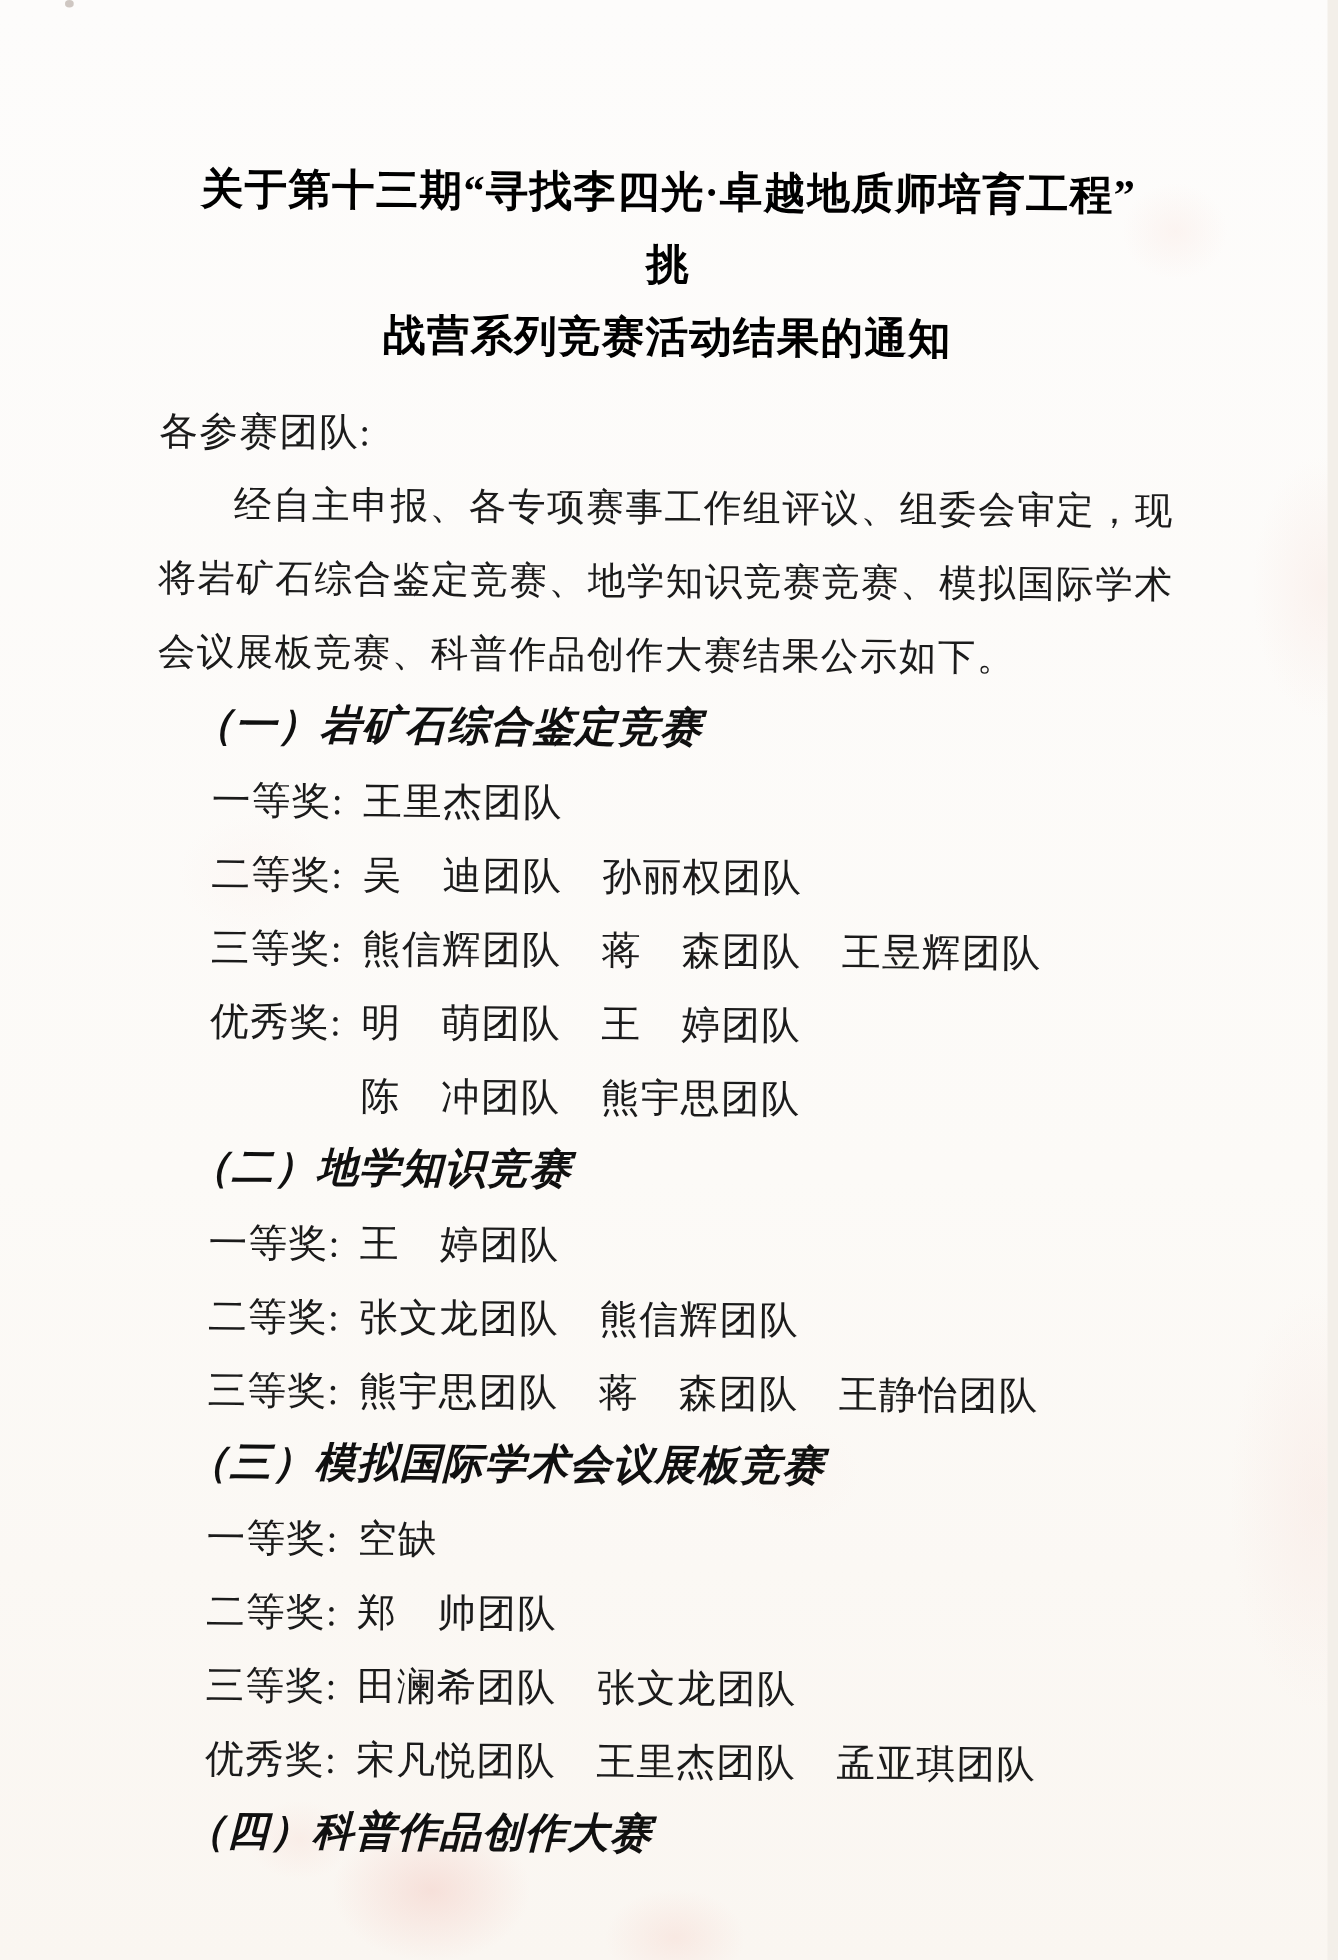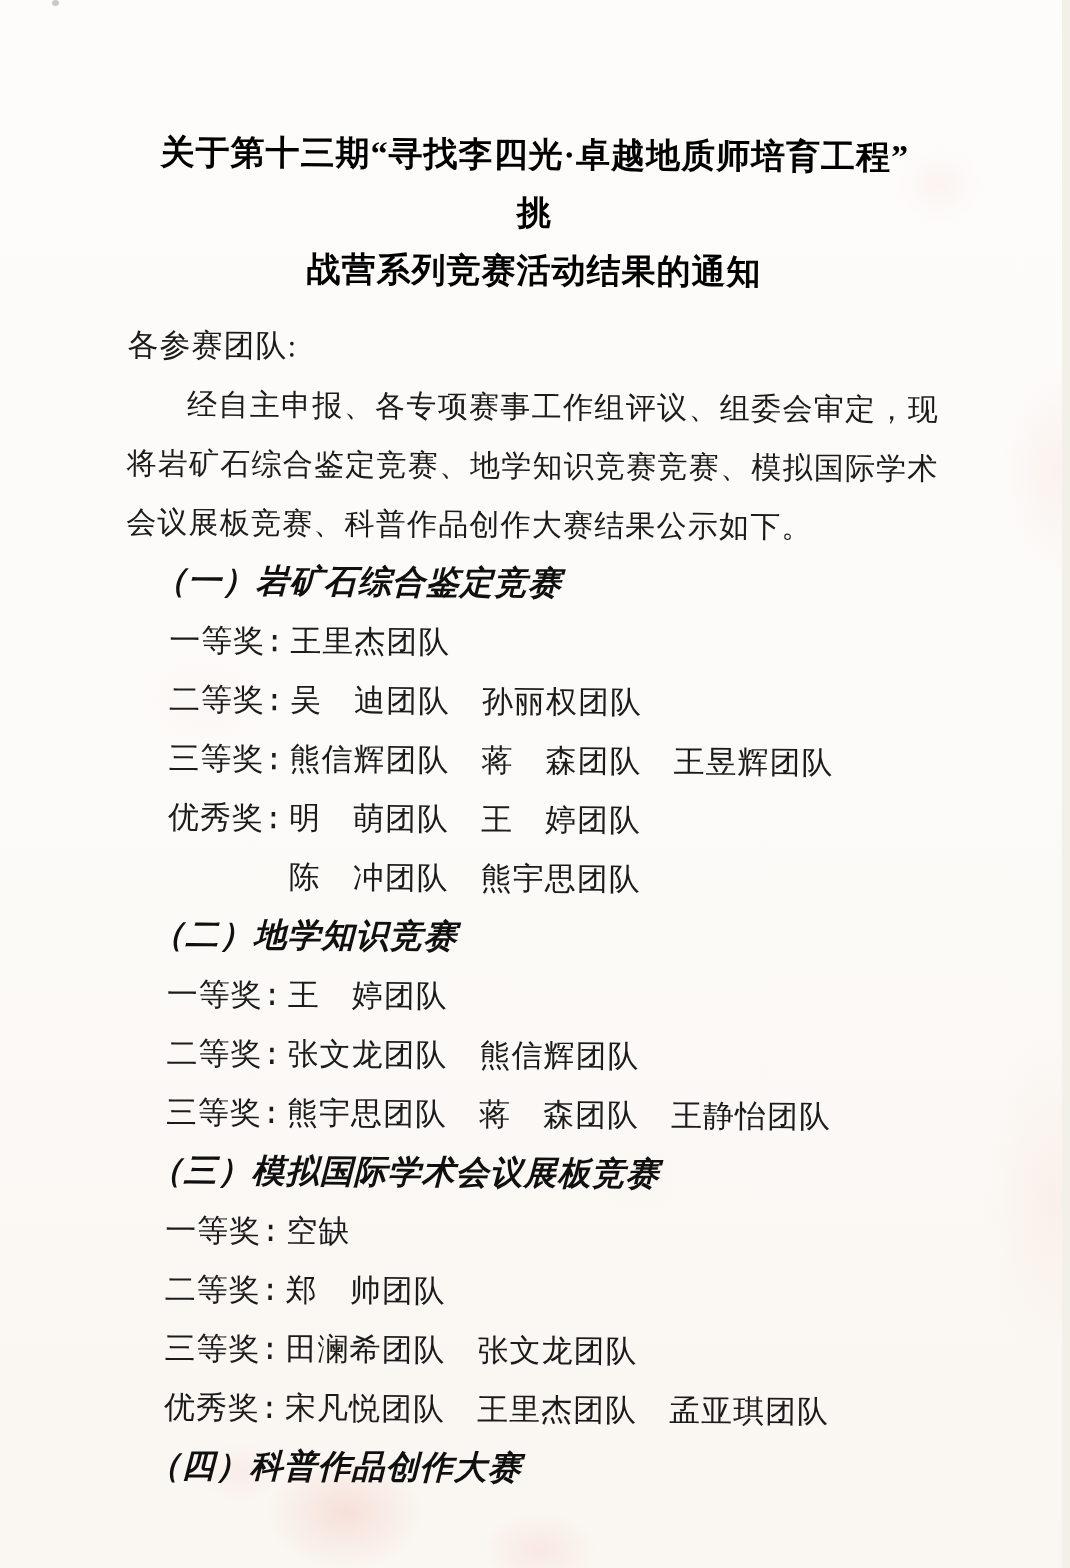--- a/index.html
+++ b/index.html
@@ -49,21 +49,21 @@
   .heading {
     height: 59px; line-height: 59px;
     font-size: 33px; font-weight: 700; font-style: italic;
     margin-left: 28px; letter-spacing: 1px; color: #101010;
   }
   .award {
     height: 59px; line-height: 59px;
     font-size: 31px; margin-left: 44px; letter-spacing: 1px;
     white-space: nowrap;
   }
-  .award .label { display: inline-block; min-width: 121px; font-family: Liberation Mono, monospace; }
+  .award .label { display: inline-block; min-width: 121px; }
   .award.cont { margin-left: 165px; }
 </style>
 </head>
 <body>
 
 <div class="page">
   <div class="speck"></div>
 
   <div class="content">
 

